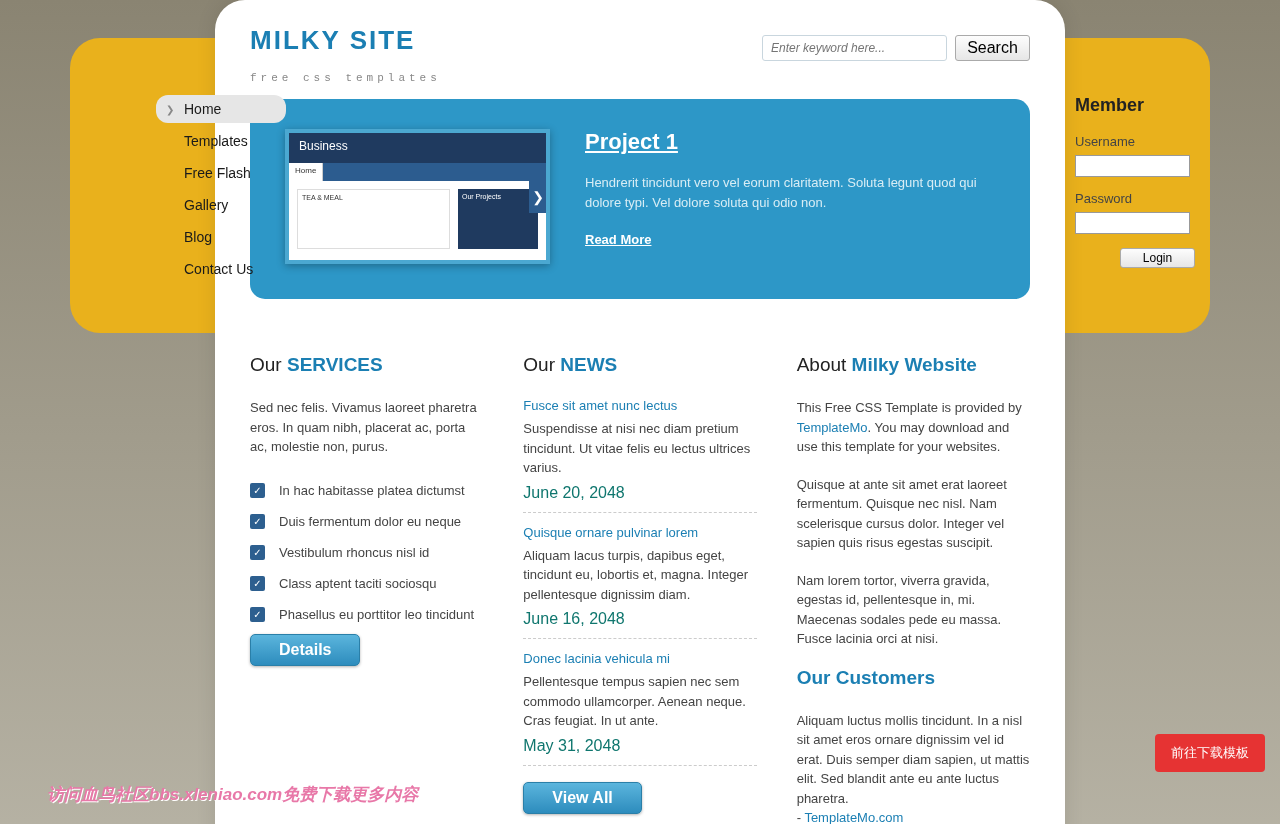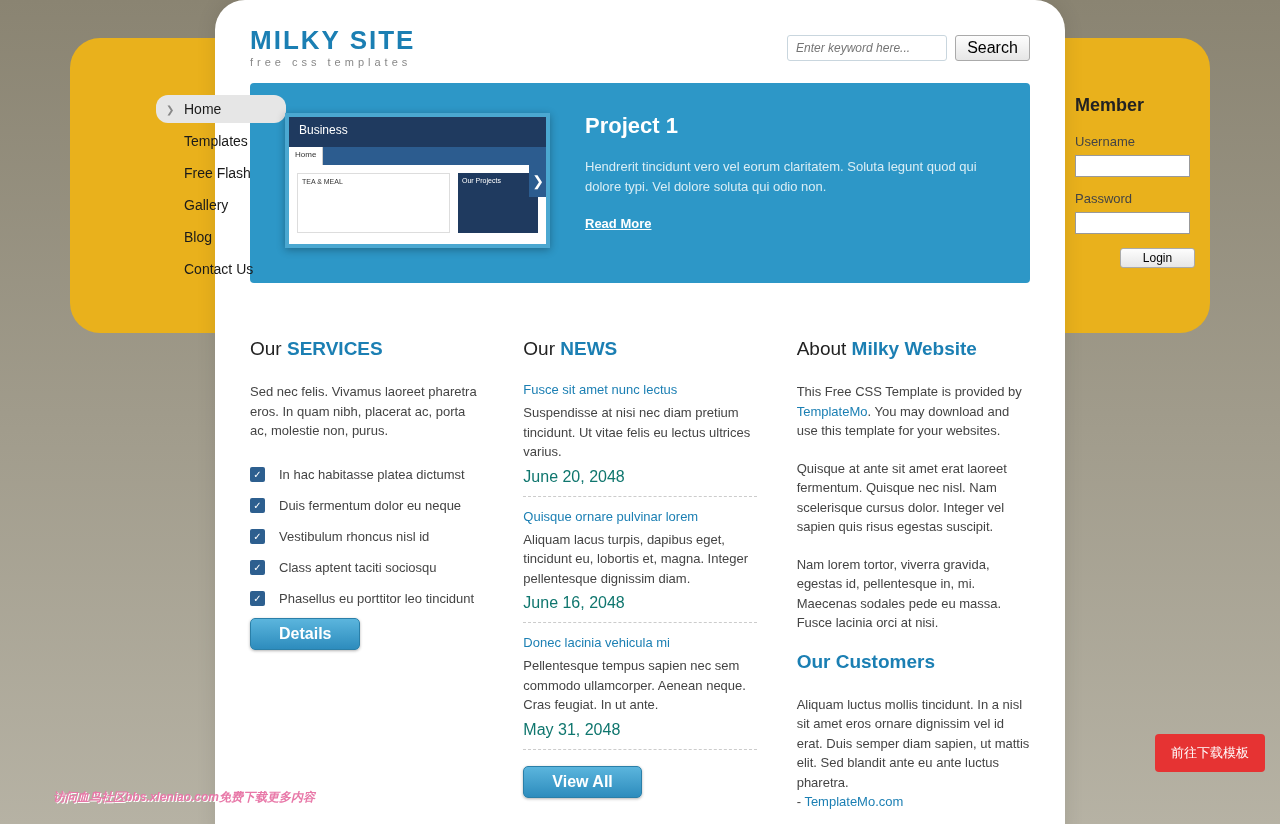--- a/index.html
+++ b/index.html
@@ -34,24 +34,24 @@
   margin-left: 145px;
   width: 850px;
   background: #fff;
   border-radius: 30px;
   min-height: 800px;
   padding-bottom: 30px;
   box-shadow: 0 0 20px rgba(0,0,0,0.1);
 }
 .header { padding: 25px 35px 15px; display: flex; justify-content: space-between; align-items: flex-start; }
 .logo-area h1 { font-size: 26px; font-weight: bold; color: #1b7fb3; letter-spacing: 2px; }
-.logo-area p { font-size: 11px; color: #888; letter-spacing: 4px; margin-top: 0; }
+.logo-area p { font-size: 11px; color: #888; letter-spacing: 4px; margin-top: 16px; font-family: Liberation Mono, monospace; }
 .search-area { display: flex; gap: 8px; margin-top: 10px; }
 .search-input {
-  width: 160px; height: 26px; padding: 4px 8px;
+  width: 185px; height: 26px; padding: 4px 8px;
   border: 1px solid #c9d6de; border-radius: 3px;
   font-size: 12px; color: #999; font-style: italic;
 }
 .search-btn {
   width: 75px; height: 26px; border: 1px solid #aaa;
   background: linear-gradient(#fdfdfd, #e6e6e6);
   border-radius: 3px; font-size: 16px; cursor: pointer;
 }
 .nav-menu {
   position: absolute; left: -59px; top: 95px;
@@ -61,41 +61,41 @@
 .nav-menu a {
   display: flex; align-items: center; padding: 6px 10px;
   color: #1a1a1a; text-decoration: none; font-size: 14px;
   border-radius: 12px;
 }
 .nav-menu a.active { background: #e6e6e6; }
 .nav-menu a .chev { width: 12px; margin-right: 6px; font-size: 10px; color: #888; visibility: hidden; }
 .nav-menu a.active .chev { visibility: visible; }
 .hero {
   margin: 0 35px; background: #2d97c7;
-  border-radius: 4px; padding: 30px 35px 35px;
+  border-radius: 15px; padding: 30px 35px 35px;
   display: flex; gap: 35px; justify-content: flex-end;
 }
 .hero-img {
   width: 265px; height: 135px; background: #fff;
   border: 4px solid #4ba8d1; box-shadow: 0 2px 8px rgba(0,0,0,0.3);
   position: relative; overflow: hidden;
 }
 .hero-img-top { height: 30px; background: #1f3a5f; color: #fff; padding: 6px 10px; font-size: 12px; }
 .hero-img-nav { height: 18px; background: #2c5c8f; display: flex; }
 .hero-img-nav span { background: #fff; color: #333; font-size: 8px; padding: 3px 6px; border-right: 1px solid #ccc; }
 .hero-img-body { padding: 8px; display: flex; gap: 8px; }
 .hero-img-left { flex: 1; background: #fff; border: 1px solid #ddd; height: 60px; padding: 4px; font-size: 7px; }
 .hero-img-right { width: 80px; background: #1f3a5f; height: 60px; padding: 4px; color: #fff; font-size: 7px; }
 .hero-img-arrow {
   position: absolute; right: -1px; top: 50%; transform: translateY(-50%);
   width: 18px; height: 32px; background: #2c5c8f; color: #fff;
   display: flex; align-items: center; justify-content: center; font-size: 14px;
 }
 .hero-text { flex: 1; color: #fff; }
-.hero-text h2 { font-size: 22px; margin-bottom: 18px; }
+.hero-text h2 { font-size: 22px; margin-bottom: 18px; text-decoration: underline; }
 .hero-text p { font-size: 13px; line-height: 1.5; margin-bottom: 20px; color: #d8edf5; }
 .hero-text a { color: #fff; text-decoration: underline; font-size: 13px; font-weight: bold; }
 .member-box {
   position: absolute; right: -130px; top: 95px;
   width: 120px; color: #333;
 }
 .member-box h3 { font-size: 18px; color: #222; margin-bottom: 18px; }
 .member-box label { display: block; font-size: 13px; color: #444; margin-bottom: 6px; }
 .member-box input[type="text"], .member-box input[type="password"] {
   width: 115px; height: 22px; border: 1px solid #999;
@@ -132,22 +132,22 @@
   cursor: pointer; margin-top: 4px;
   box-shadow: 0 1px 3px rgba(0,0,0,0.3);
 }
 .floating-btn {
   position: fixed; right: 15px; bottom: 52px;
   background: #e63333; color: #fff;
   padding: 10px 16px; border-radius: 4px;
   font-size: 13px; cursor: pointer;
 }
 .watermark {
-  position: fixed; left: 53px; bottom: 18px;
-  color: #e878a8; font-size: 12px; font-weight: bold;
+  position: fixed; left: 47px; bottom: 18px;
+  color: #e878a8; font-size: 17px; font-weight: bold;
   font-style: italic; text-shadow: 1px 1px 0 #fff;
 }
 </style>
 </head>
 <body>
 
 <div class="outer-wrap">
   <div class="left-panel"></div>
   <div class="right-panel"></div>
 

